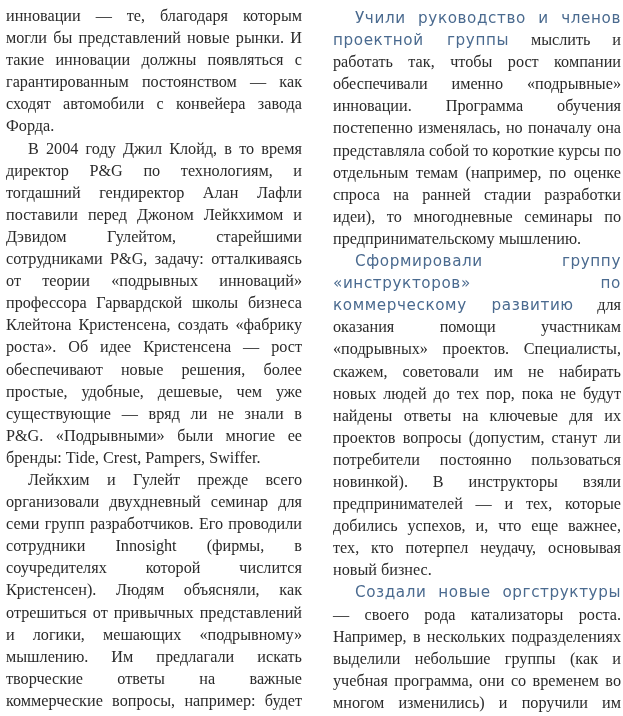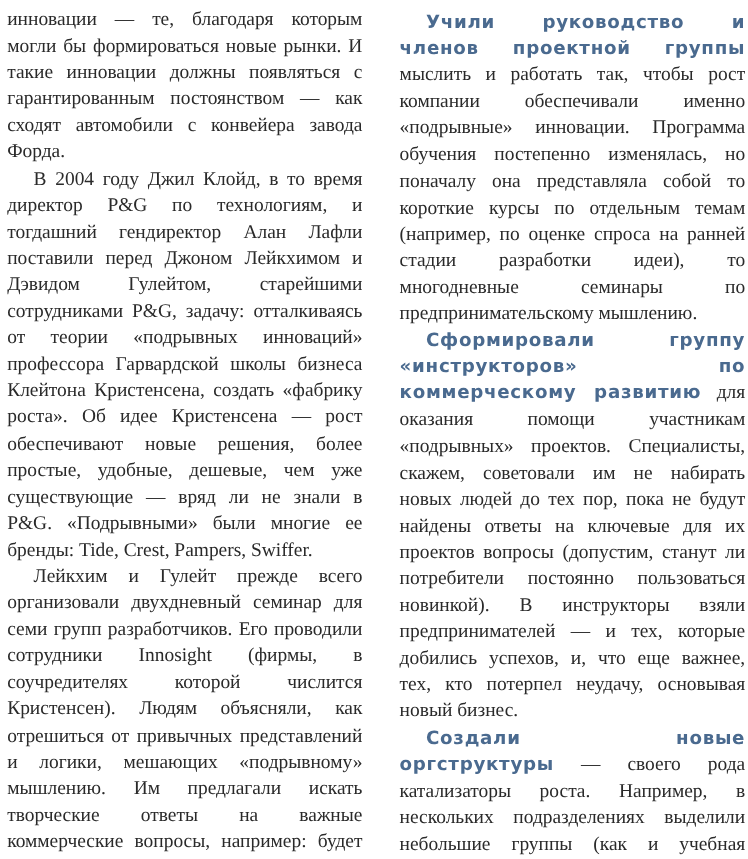--- a/index.html
+++ b/index.html
@@ -9,28 +9,28 @@
       font-family: "Liberation Serif", "DejaVu Serif", serif;
       font-size: 16.2px; line-height: 22.1px; color: #2a2a2a;
       text-align: justify; hyphens: manual;
     }
     .col-left { left: 6px; width: 296px; }
     .col-right { left: 333px; width: 288px; top: 7px; }
     .col p { margin: 0; text-indent: 0; }
     .col p.indent { text-indent: 22px; }
     .lead {
       font-family: "DejaVu Sans", "Liberation Sans", sans-serif;
-      font-weight: bold; color: #4a6a8f; letter-spacing: 0.6px; font-size: 15.2px;
+      font-weight: normal; color: #4a6a8f; letter-spacing: 0.6px; font-size: 15.2px;
     }
   </style>
 </head>
 <body>
 
 <div class="col col-left">
-  <p>инновации — те, благодаря которым могли бы формироваться новые рынки. И такие инновации должны появляться с гарантированным постоянством — как сходят автомобили с конвейера завода Форда.</p>
+  <p>инновации — те, благодаря которым могли бы представлений новые рынки. И такие инновации должны появляться с гарантированным постоянством — как сходят автомобили с конвейера завода Форда.</p>
   <p class="indent">В 2004 году Джил Клойд, в то время директор P&amp;G по технологиям, и тогдашний гендиректор Алан Лафли поставили перед Джоном Лейкхимом и Дэвидом Гулейтом, старейшими сотрудниками P&amp;G, задачу: отталкиваясь от теории «подрывных инноваций» профессора Гарвардской школы бизнеса Клейтона Кристенсена, создать «фабрику роста». Об идее Кристенсена — рост обеспечивают новые решения, более простые, удобные, дешевые, чем уже существующие — вряд ли не знали в P&amp;G. «Подрывными» были многие ее бренды: Tide, Crest, Pampers, Swiffer.</p>
   <p class="indent">Лейкхим и Гулейт прежде всего организовали двухдневный семинар для семи групп разработчиков. Его проводили сотрудники Innosight (фирмы, в соучредителях которой числится Кристенсен). Людям объясняли, как отрешиться от привычных представлений и логики, мешающих «подрывному» мышлению. Им предлагали искать творческие ответы на важные коммерческие вопросы, например: будет ли производство нового продукта экономически оправданным при прогнозируемом спросе? Семинар подстегнул новаторскую мысль: после него появилось несколько новинок, в частности пробиотическая добавка Align, и были усовершенствованы уже существующие товары, например Pampers.</p>
 
 </div>
 
 <div class="col col-right">
   <p class="indent"><span class="lead">Учили руководство и членов проектной группы</span><span> мыслить и работать так, чтобы рост компании обеспечивали именно «подрывные» инновации. Программа обучения постепенно изменялась, но поначалу она представляла собой то короткие курсы по отдельным темам (например, по оценке спроса на ранней стадии разработки идеи), то многодневные семинары по предпринимательскому мышлению.</span></p>
   <p class="indent"><span class="lead">Сформировали группу «инструкторов» по коммерческому развитию</span><span> для оказания помощи участникам «подрывных» проектов. Специалисты, скажем, советовали им не набирать новых людей до тех пор, пока не будут найдены ответы на ключевые для их проектов вопросы (допустим, станут ли потребители постоянно пользоваться новинкой). В инструкторы взяли предпринимателей — и тех, которые добились успехов, и, что еще важнее, тех, кто потерпел неудачу, основывая новый бизнес.</span></p>
   <p class="indent"><span class="lead">Создали новые оргструктуры</span><span> — своего рода катализаторы роста. Например, в нескольких подразделениях выделили небольшие группы (как и учебная программа, они со временем во многом изменились) и поручили им прежде всего заниматься проектами, нацеленными на рост. Они работали параллельно с подразделением FutureWorks, задача которого — создавать новые бренды и бизнес-модели. Сотрудники новых структур проводили маркетинговые исследования, разрабатывали новые технологии, оценивали жизнеспособность проектов.</span></p>
 

